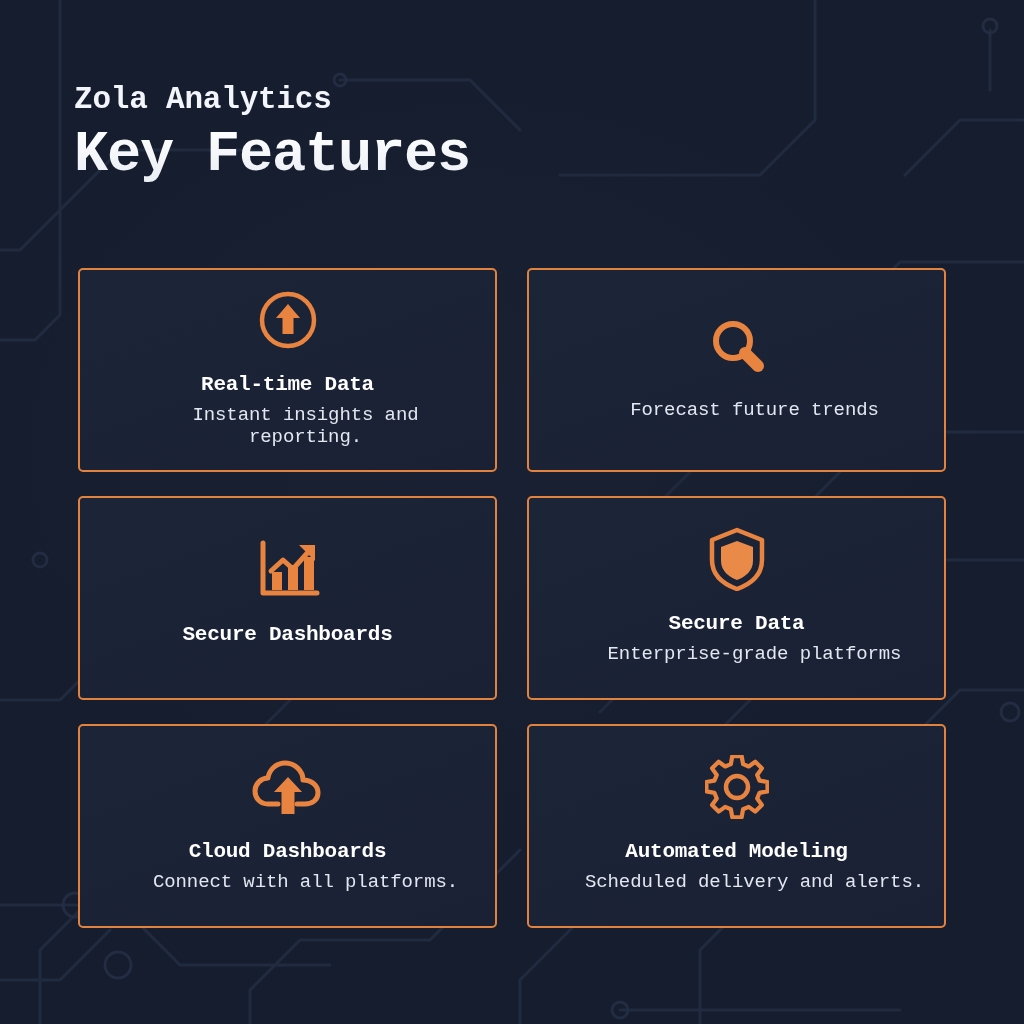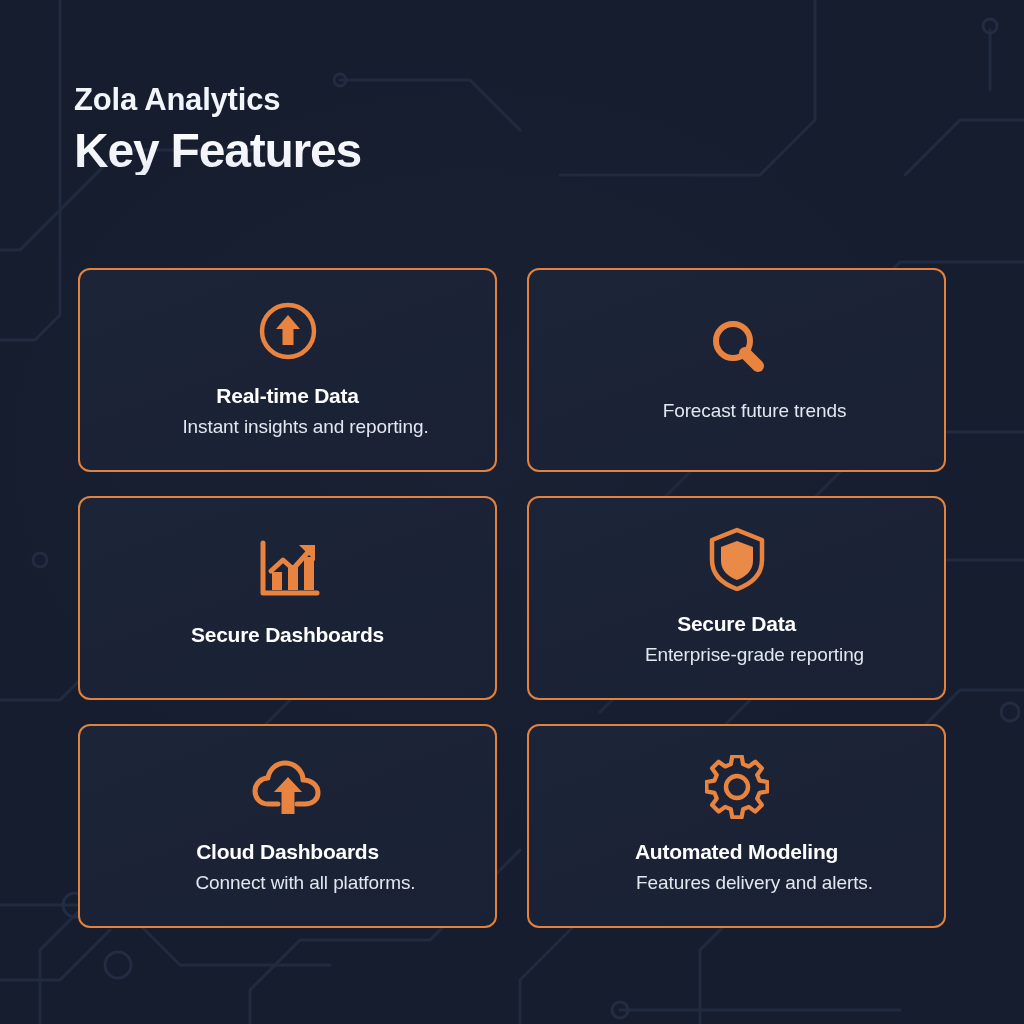--- a/index.html
+++ b/index.html
@@ -32,39 +32,40 @@
     background:
       radial-gradient(ellipse 70% 55% at 46% 44%, rgba(28,36,56,0.55) 0%, rgba(22,29,46,0) 72%);
     pointer-events: none;
   }
 
   
   .page {
     position: absolute;
     inset: 0;
     z-index: 2;
+    font-family: Liberation Mono, monospace;
   }
 
   .header {
     position: absolute;
     left: 74px;
     top: 84px;
   }
 
   .brand {
     font-size: 31px;
     font-weight: bold;
     letter-spacing: -0.2px;
     color: #f2f5fa;
     line-height: 1.0;
   }
 
   .page-title {
     margin-top: 12px;
-    font-size: 48px;
+    font-size: 57px;
     font-weight: bold;
     letter-spacing: -1.2px;
     line-height: 1.0;
     background: linear-gradient(180deg, #ffffff 0%, #e9edf5 100%);
     -webkit-background-clip: text;
     background-clip: text;
     color: transparent;
     text-shadow: none;
   }
 
@@ -75,21 +76,21 @@
     width: 868px;
     display: grid;
     grid-template-columns: 419px 419px;
     grid-template-rows: 204px 204px 204px;
     column-gap: 30px;
     row-gap: 24px;
   }
 
   .card {
     border: 2px solid #e2823f;
-    border-radius: 12px;
+    border-radius: 5px;
     background: linear-gradient(160deg, #1c2438 0%, #1a2134 100%);
     display: flex;
     flex-direction: column;
     align-items: center;
     justify-content: center;
     text-align: center;
     padding: 10px 18px 14px;
     position: relative;
     overflow: hidden;
   }
@@ -208,21 +209,21 @@
     </div>
 
     <div class="card">
       <div class="card-icon">
         <svg width="58" height="64" viewBox="0 0 58 64" xmlns="http://www.w3.org/2000/svg">
           <path d="M29 3 L54 13 L54 33 C54 48 43 57 29 62 C15 57 4 48 4 33 L4 13 Z" fill="none" stroke="#e8843f" stroke-width="4.5" stroke-linejoin="round"></path>
           <path d="M29 14 L45 20 L45 34 C45 44 37 50 29 53 C21 50 13 44 13 34 L13 20 Z" fill="#ea8a48"></path>
         </svg>
       </div>
       <div class="card-title">Secure Data</div>
-      <div class="card-desc">Enterprise-grade reporting</div>
+      <div class="card-desc">Enterprise-grade platforms</div>
     </div>
 
     <div class="card">
       <div class="card-icon">
         <svg width="72" height="60" viewBox="0 0 72 60" xmlns="http://www.w3.org/2000/svg">
           <path d="M26 47 L16 47 C8 47 3 41 3 34 C3 27 9 21 16 21 C17 13 24 6 33 6 C43 6 51 14 51 23
                    C59 23 66 28 66 36 C66 43 60 47 53 47 L45 47" fill="none" stroke="#e8843f" stroke-width="5" stroke-linecap="round" stroke-linejoin="round"></path>
           <path d="M36 20 L50 35 L42.5 35 L42.5 57 L29.5 57 L29.5 35 L22 35 Z" fill="#e8843f"></path>
         </svg>
       </div>
@@ -234,17 +235,17 @@
       <div class="card-icon">
         <svg width="64" height="64" viewBox="0 0 64 64" xmlns="http://www.w3.org/2000/svg">
           <path d="M27 3 L37 3 L38.5 11.5 L44.5 14 L51.5 9 L58.5 16 L53.5 23 L56 29 L64.5 30.5 L64.5 40.5
                    L56 42 L53.5 48 L58.5 55 L51.5 62 L44.5 57 L38.5 59.5 L37 68 L27 68 L25.5 59.5 L19.5 57
                    L12.5 62 L5.5 55 L10.5 48 L8 42 L-0.5 40.5 L-0.5 30.5 L8 29 L10.5 23 L5.5 16 L12.5 9
                    L19.5 14 L25.5 11.5 Z" fill="none" stroke="#e8843f" stroke-width="4.5" stroke-linejoin="round" transform="translate(0,-4.5) scale(0.94) translate(2,3)"></path>
           <circle cx="32" cy="32" r="11" fill="none" stroke="#e8843f" stroke-width="4.5"></circle>
         </svg>
       </div>
       <div class="card-title">Automated Modeling</div>
-      <div class="card-desc">Features delivery and alerts.</div>
+      <div class="card-desc">Scheduled delivery and alerts.</div>
     </div>
 
   </div>
 </div>
 
 </body></html>

